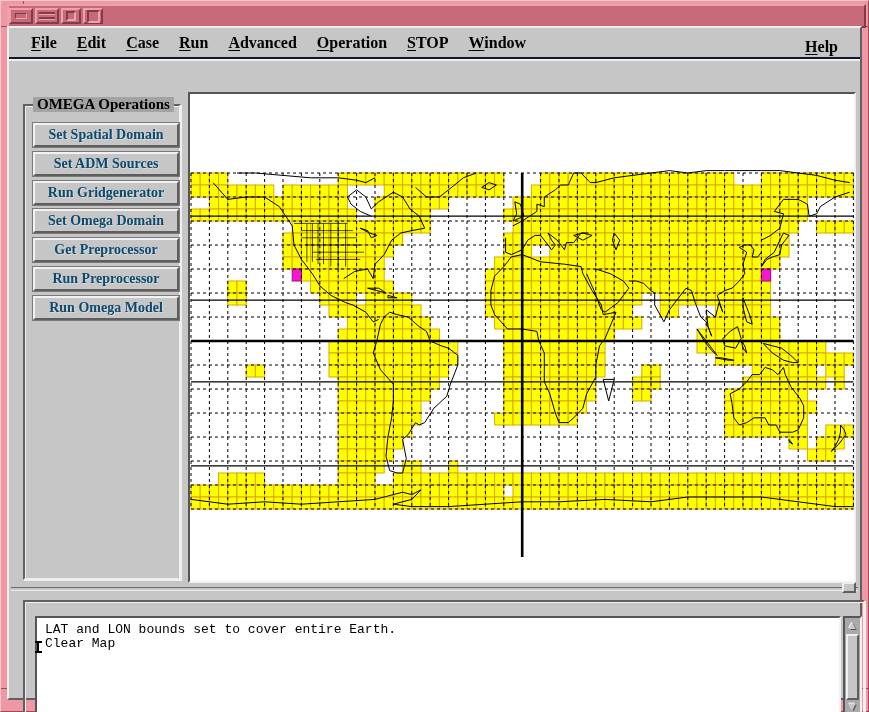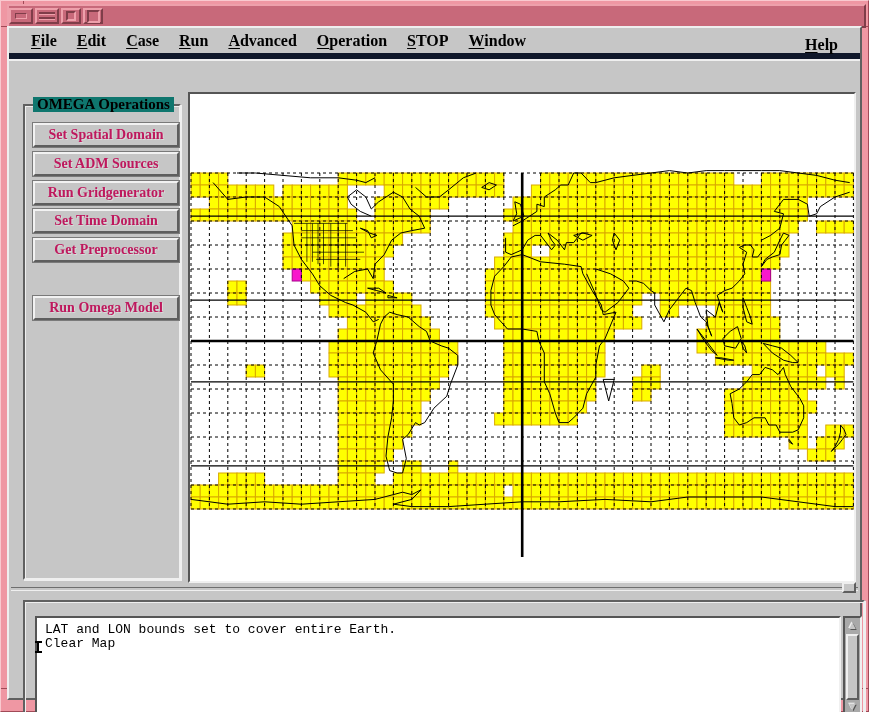--- a/index.html
+++ b/index.html
@@ -30,36 +30,36 @@
   .tb-lines i{display:block;width:16px;height:2px;background:#7f3d49;border-bottom:1px solid #eea0ab;}
   .tb-sq{width:20px;margin-left:2px;}
   .sq-small{width:6px;height:6px;border:2px solid #7f3d49;border-right-color:#eea0ab;border-bottom-color:#eea0ab;}
   .sq-big{width:9px;height:9px;border:2px solid #7f3d49;border-right-color:#eea0ab;border-bottom-color:#eea0ab;}
   
   .app{position:absolute;left:7px;top:26px;width:855px;height:674px;background:#c6c6c6;
        border-top:2px solid #efefef;border-left:2px solid #efefef;
        border-right:2px solid #606060;border-bottom:2px solid #606060;box-sizing:border-box;}
   
   .menubar{position:absolute;left:0;top:0;width:851px;height:31px;background:#c6c6c6;
-           border-bottom:6px solid #0f172a;box-shadow:0 2px 0 #efefef;
+           border-bottom:2px solid #0f172a;box-shadow:0 2px 0 #efefef;
            display:flex;align-items:center;padding-left:12px;box-sizing:border-box;}
   .menu-item{font-weight:bold;font-size:16px;color:#000;padding:2px 10px;cursor:default;}
   .menu-item u{text-decoration:underline;text-underline-offset:2px;}
   .menu-help{margin-left:auto;margin-right:12px;margin-top:8px;}
   
   .etched{position:absolute;border:2px solid;border-color:#606060 #efefef #efefef #606060;
           box-shadow:inset 1px 1px 0 #efefef, 1px 1px 0 #efefef;box-sizing:border-box;}
-  .frame-label{position:absolute;background:#0f766e;padding:0 4px;font-weight:bold;
+  .frame-label{position:absolute;background:#a3a3a3;padding:0 4px;font-weight:bold;
                font-size:15px;color:#000;line-height:15px;}
   
   .ops-btn{position:absolute;left:8px;width:146px;height:24px;background:#c6c6c6;
            border-top:2px solid #f2f2f2;border-left:2px solid #f2f2f2;
            border-right:2px solid #5e5e5e;border-bottom:2px solid #5e5e5e;
            box-shadow:0 0 0 1px #7a7a7a;box-sizing:border-box;
-           font-weight:bold;font-size:14px;color:#be185d;
+           font-weight:bold;font-size:14px;color:#0c4a6e;
            text-shadow:1px 1px 0 #d9d9d9;
            display:flex;align-items:center;justify-content:center;cursor:default;}
   
   .map-vp{position:absolute;left:179px;top:64px;width:668px;height:491px;background:#fff;
           border-top:2px solid #555;border-left:2px solid #555;
           border-right:2px solid #f0f0f0;border-bottom:2px solid #f0f0f0;box-sizing:border-box;}
   .map-vp svg{display:block;}
   
   .pane-sep{position:absolute;left:2px;top:559px;width:847px;height:2px;
             border-top:1px solid #6e6e6e;border-bottom:1px solid #efefef;}
@@ -127,22 +127,23 @@
       <div class="menu-item"><u>S</u>TOP</div>
       <div class="menu-item"><u>W</u>indow</div>
       <div class="menu-item menu-help"><u>H</u>elp</div>
     </div>
 
   <div class="etched" style="left:14px;top:76px;width:158px;height:476px;" id="ops-frame">
     <div class="frame-label" style="left:8px;top:-9px;">OMEGA Operations</div>
   <div class="ops-btn" style="top: 17px;">Set Spatial Domain</div>
       <div class="ops-btn" style="top: 74.6px;">Run Gridgenerator</div>
       <div class="ops-btn" style="top: 45.8px;">Set ADM Sources</div>
-      <div class="ops-btn" style="top: 103.4px;">Set Time Domain</div>
+      <div class="ops-btn" style="top: 103.4px;">Set Omega Domain</div>
       <div class="ops-btn" style="top: 132.2px;">Get Preprocessor</div>
+      <div class="ops-btn" style="top: 161px;">Run Preprocessor</div>
       <div class="ops-btn" style="top: 189.8px;">Run Omega Model</div>
     </div>
 
   <div class="map-vp" id="map-vp">
       <svg width="664" height="487">
         <g>
           <rect x="1" y="79" width="9.2" height="12" fill="#ffff00" stroke="#d9a900" stroke-width="1"></rect>
           <rect x="10.2" y="79" width="9.2" height="12" fill="#ffff00" stroke="#d9a900" stroke-width="1"></rect>
           <rect x="19.4" y="79" width="9.2" height="12" fill="#ffff00" stroke="#d9a900" stroke-width="1"></rect>
           <rect x="28.599999999999998" y="79" width="9.2" height="12" fill="#ffff00" stroke="#d9a900" stroke-width="1"></rect>

